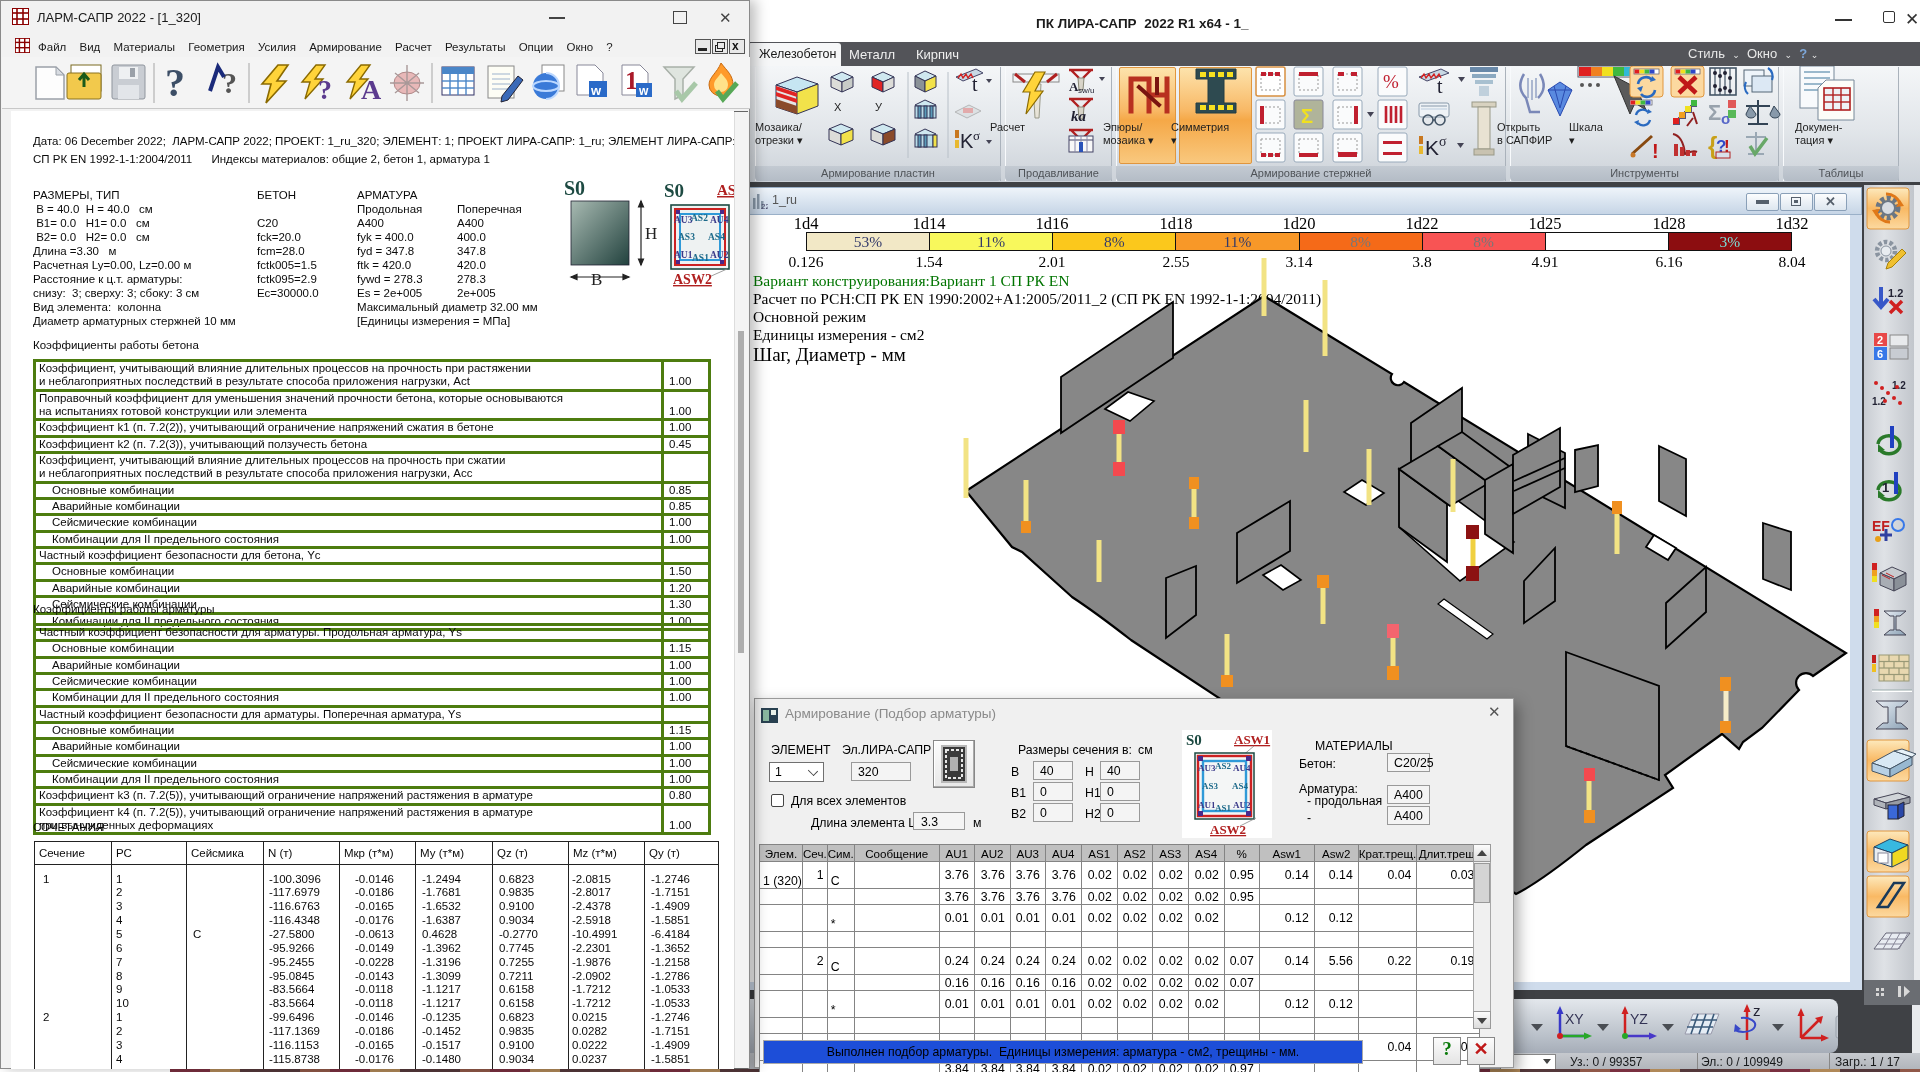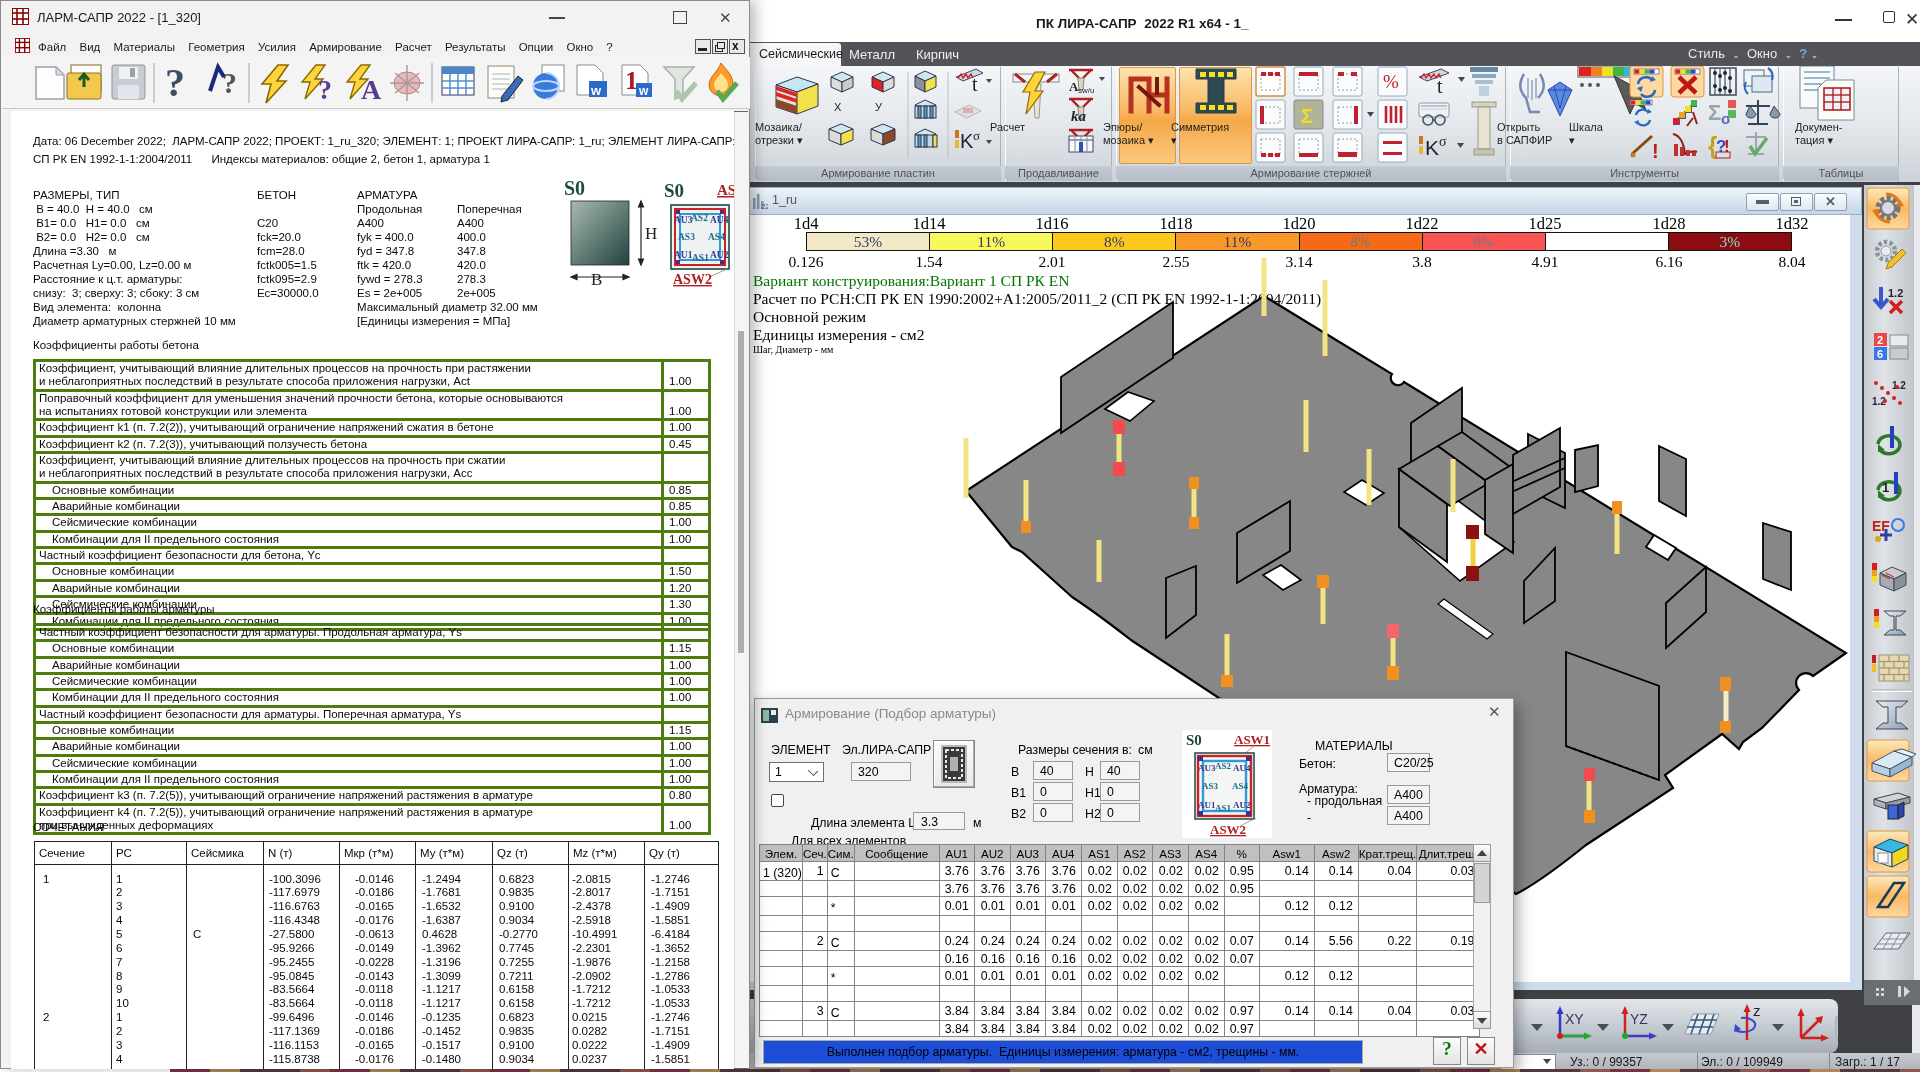--- a/index.html
+++ b/index.html
@@ -32,38 +32,38 @@
   .obtn { background:linear-gradient(#fde3ac,#f8b865 45%,#f5a847 55%,#f9c87e);
           border:1px solid #e0963e; border-radius:2px; }
   .sclbl { position:absolute; top:-1px; width:40px; text-align:center; font-size:16.5px; color:#000; }
   .scnum { position:absolute; top:38px; width:40px; text-align:center; font-size:15.5px; color:#000; }
   .sc { flex:1; border-right:1px solid #111; text-align:center; font-size:15.5px; line-height:18px; color:#333a6a; }
   .sc:last-child { border-right:none; }
   .dfield { width:40px; height:19px; background:#f4f4f4; border:1px solid #999; padding:2px 0 0 6px; font-size:12.3px; }
   table.dt { position:absolute; border-collapse:collapse; table-layout:fixed; font-size:12.3px; color:#000; background:#fff; }
   table.dt td { border:1px solid #848484; height:16px; padding:0 5px 0 0; text-align:right; overflow:hidden; white-space:nowrap; }
   table.dt tr.h td { background:#c0c0c0; text-align:center; padding:0; height:17px; font-size:11.6px; }
-  table.dt td.l { text-align:left; padding:4px 0 0 3px; }
+  table.dt td.l { text-align:left; padding:12px 0 0 3px; }
   table.dt td.r { text-align:right; padding-right:3px; }
   .sbtn { width:18px; height:18px; background:linear-gradient(#fcfcfc,#dcdcdc); border:1px solid #999; }
 </style>
 </head>
 <body>
 <div id="root">
 
   <div class="abs" style="left:0;top:0;width:1920px;height:42px;background:#ffffff;"></div>
   <div class="abs" style="left:1036px;top:16px;font-size:13.5px;font-weight:bold;color:#1b1b1b;">ПК ЛИРА-САПР&nbsp; 2022 R1 x64 - 1_</div>
   <div class="abs" style="left:1835px;top:19px;width:17px;height:2px;background:#333;"></div>
   <div class="abs" style="left:1883px;top:11px;width:12px;height:12px;border:1.6px solid #333;border-radius:2px;"></div>
   <div class="abs" style="left:1886px;top:8px;width:11px;height:3px;background:#fff;"></div>
   <div class="abs" style="left:1905px;top:9px;font-size:17px;color:#333;">✕</div>
 
   <div class="abs" style="left:0;top:42px;width:1920px;height:24px;background:#535459;"></div>
   <div class="abs" style="left:748px;top:43px;width:93px;height:23px;background:#f6f7f8;border-radius:3px 3px 0 0;"></div>
-  <div class="abs" style="left:759px;top:47px;font-size:12.5px;color:#1a1a1a;">Сейсмические</div>
+  <div class="abs" style="left:759px;top:47px;font-size:12.5px;color:#1a1a1a;">Железобетон</div>
   <div class="abs" style="left:849px;top:47px;font-size:13px;color:#f0f0f0;">Металл</div>
   <div class="abs" style="left:916px;top:47px;font-size:13px;color:#f0f0f0;">Кирпич</div>
   <div class="abs" style="left:1688px;top:46px;font-size:13px;color:#e8e8e8;">Стиль&nbsp;&nbsp;<span style="font-size:9px;">⌄</span>&nbsp;&nbsp;Окно&nbsp;&nbsp;<span style="font-size:9px;">⌄</span>&nbsp;&nbsp;<span style="color:#7da7d9;font-weight:bold;">?</span>&nbsp;<span style="font-size:9px;">⌄</span></div>
 
   <div class="abs" id="ribbon" style="left:0;top:66px;width:1920px;height:116px;background:linear-gradient(#f4f6f8,#e2e6ea 55%,#ccd2d9);">
     <div class="abs rgroup" style="left:755px;width:246px;"></div>
     <div class="abs rgroup" style="left:1005px;width:107px;"></div>
     <div class="abs rgroup" style="left:1116px;width:390px;"></div>
     <div class="abs rgroup" style="left:1510px;width:269px;"></div>
     <div class="abs rgroup" style="left:1783px;width:116px;"></div>
@@ -513,21 +513,21 @@
     <div class="scnum" style="left:529px;">3.14</div>
       <div class="scnum" style="left:652px;">3.8</div>
     <div class="scnum" style="left:775px;">4.91</div>
       <div class="scnum" style="left:899px;">6.16</div>
     <div class="scnum" style="left:1022px;">8.04</div>
 
     <div class="abs" style="left:3px;top:57px;font-size:15.5px;color:#007400;">Вариант конструирования:Вариант 1 СП РК EN</div>
     <div class="abs" style="left:3px;top:75px;font-size:15.5px;color:#000;">Расчет по РСН:СП РК EN 1990:2002+А1:2005/2011_2 (СП РК EN 1992-1-1:2004/2011)</div>
     <div class="abs" style="left:3px;top:93px;font-size:15.5px;color:#000;">Основной режим</div>
     <div class="abs" style="left:3px;top:111px;font-size:15.5px;color:#000;">Единицы измерения - см2</div>
-    <div class="abs" style="left:3px;top:129px;font-size:10px;color:#000;">Шаг, Диаметр - мм</div>
+    <div class="abs" style="left:3px;top:129px;font-size:19px;color:#000;">Шаг, Диаметр - мм</div>
 
     <svg class="abs" style="left:0;top:0;" width="1100" height="767" viewBox="750 215 1100 767">
 
       <path d="M1264,296 L1392,374 a7,7 0 1 0 12,8 L1846,653
                L1813,676 a8,8 0 1 0 -14,14 L1762,728 L1743,742 L1739,749 L1722,734
                L1665,775 L1673,788 L1586,845 Q1540,882 1516,894
                L1131,640 Q1095,612 1072,597 L1022,552 L1012,547 L966,491 Z" fill="#878787" stroke="#000" stroke-width="2.2"></path>
 
       <polygon points="1061,377 1173,302 1173,358 1061,433" fill="#878787" stroke="#000" stroke-width="1.8"></polygon>
       <g fill="#fff" stroke="#000" stroke-width="1.6">
@@ -885,21 +885,21 @@
     <div class="abs" style="left:330px;top:87px;">H1</div>
     <div class="abs" style="left:330px;top:108px;">H2</div>
     <div class="abs dfield" style="left:278px;top:62px;">40</div>
     <div class="abs dfield" style="left:278px;top:83px;">0</div>
     <div class="abs dfield" style="left:278px;top:104px;">0</div>
     <div class="abs dfield" style="left:345px;top:62px;">40</div>
     <div class="abs dfield" style="left:345px;top:83px;">0</div>
     <div class="abs dfield" style="left:345px;top:104px;">0</div>
 
     <div class="abs" style="left:16px;top:95px;width:13px;height:13px;background:#fff;border:1.4px solid #444;border-radius:2px;"></div>
-    <div class="abs" style="left:36px;top:95px;margin-top:40px;">Для всех элементов</div>
+    <div class="abs" style="left:36px;top:95px;">Для всех элементов</div>
     <div class="abs" style="left:56px;top:117px;">Длина элемента L</div>
     <div class="abs" style="left:158px;top:113px;width:52px;height:18px;background:#f4f4f4;border:1px solid #999;"></div>
     <div class="abs" style="left:166px;top:116px;">3.3</div>
     <div class="abs" style="left:218px;top:117px;">м</div>
 
     <div class="abs" style="left:427px;top:31px;width:90px;height:108px;background:#fff;"></div>
     <svg class="abs" style="left:427px;top:31px;" width="90" height="108" viewBox="0 0 90 108">
       <text x="4" y="15" font-family="Liberation Serif" font-size="15" font-weight="bold" fill="#1d4a42">S0</text>
       <text x="52" y="14" font-family="Liberation Serif" font-size="13" font-weight="bold" fill="#b02020" text-decoration="underline">ASW1</text>
       <line x1="72" y1="16" x2="60" y2="26" stroke="#888" stroke-width="0.8"></line>

